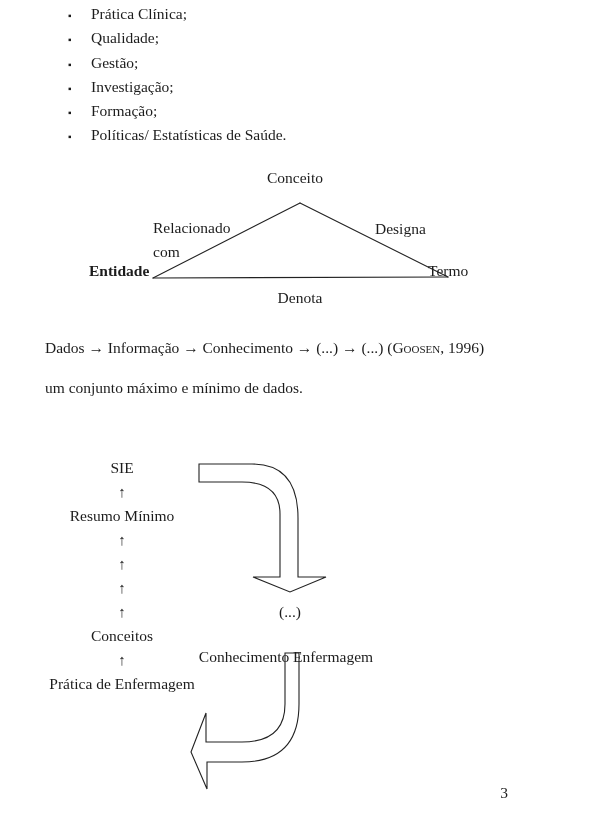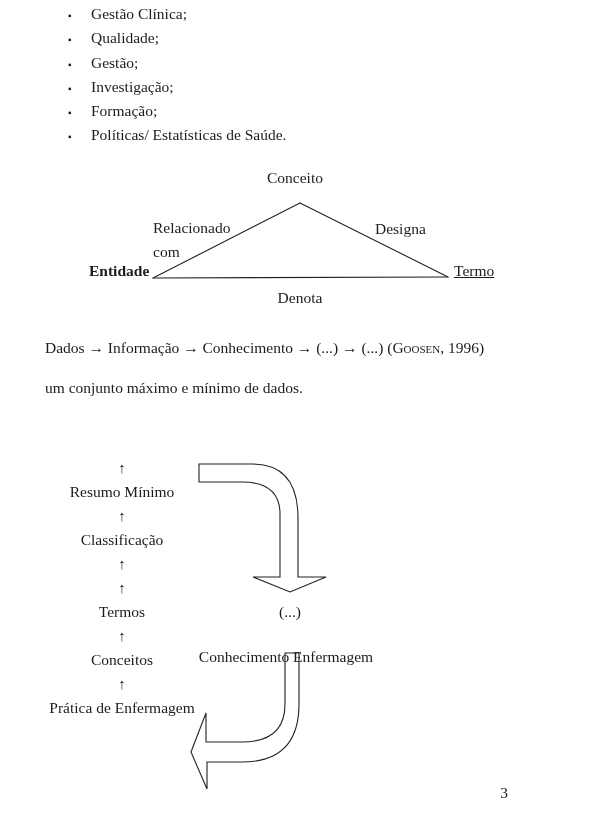--- a/index.html
+++ b/index.html
@@ -18,21 +18,21 @@
   .bullet-marker{width:23px;font-size:10px;flex:0 0 23px;}
   .bullet-label{white-space:nowrap;}
 
   
   .lbl{line-height:18px;white-space:nowrap;}
   .lbl-conceito{left:245px;top:169px;width:100px;}
   .lbl-relacionado{left:153px;top:219px;}
   .lbl-com{left:153px;top:243px;}
   .lbl-designa{left:375px;top:220px;}
   .lbl-entidade{left:89px;top:262px;font-weight:bold;}
-  .lbl-termo{left:454px;top:262px;text-decoration:underline;}
+  .lbl-termo{left:428px;top:262px;}
   .lbl-denota{left:270px;top:289px;width:60px;}
 
   
   .flow-line{left:45px;top:336px;line-height:24px;white-space:nowrap;}
   .smallcaps{font-variant:small-caps;}
 
   
   .paragraph{left:45px;top:376px;width:508px;line-height:24.6px;}
   .par-line-1{text-align:justify;text-align-last:justify;}
   .par-line-2{text-align:left;}
@@ -63,21 +63,21 @@
   </g>
 
   <path d="M199,464 L252,464 Q298,464 298,518 L298,577 L326,577 L290,592 L253,577 L280,577 L280,514 Q280,482 242,482 L199,482 Z" fill="#ffffff" stroke="#222222" stroke-width="1.1" stroke-linejoin="miter"></path>
 
   <path d="M285,653 L299,653 L299,704 Q299,762 242,762 L207,762 L207,789 L191,752 L206,713 L206,742 L242,742 Q285,742 285,704 Z" fill="#ffffff" stroke="#222222" stroke-width="1.1" stroke-linejoin="miter"></path>
 </svg>
 
 <div class="abs bullet-list">
   <div class="bullet-row">
     <span class="bullet-marker">▪</span>
-    <span class="bullet-label">Gestão Clínica;</span>
+    <span class="bullet-label">Prática Clínica;</span>
   </div>
   <div class="bullet-row">
     <span class="bullet-marker">▪</span>
     <span class="bullet-label">Qualidade;</span>
   </div>
   <div class="bullet-row">
     <span class="bullet-marker">▪</span>
     <span class="bullet-label">Gestão;</span>
   </div>
   <div class="bullet-row">
@@ -104,27 +104,26 @@
 
 <div class="abs flow-line">
   <span>Dados → Informação → Conhecimento → (...) → (...) (</span><span class="smallcaps">Goosen</span><span>, 1996)</span>
 </div>
 
 <div class="abs paragraph">
   <div class="par-line-2">um conjunto máximo e mínimo de dados.</div>
 </div>
 
 <div class="abs hierarchy">
+  <div class="h-row">SIE</div>
   <div class="h-row h-arrow">↑</div>
   <div class="h-row">Resumo Mínimo</div>
   <div class="h-row h-arrow">↑</div>
-  <div class="h-row">Classificação</div>
   <div class="h-row h-arrow">↑</div>
   <div class="h-row h-arrow">↑</div>
-  <div class="h-row">Termos</div>
   <div class="h-row h-arrow">↑</div>
   <div class="h-row">Conceitos</div>
   <div class="h-row h-arrow">↑</div>
   <div class="h-row">Prática de Enfermagem</div>
 </div>
 
 <div class="abs lbl-ellipsis center">(...)</div>
 <div class="abs lbl-knowledge center">Conhecimento Enfermagem</div>
 
 <div class="abs page-number">3</div>

